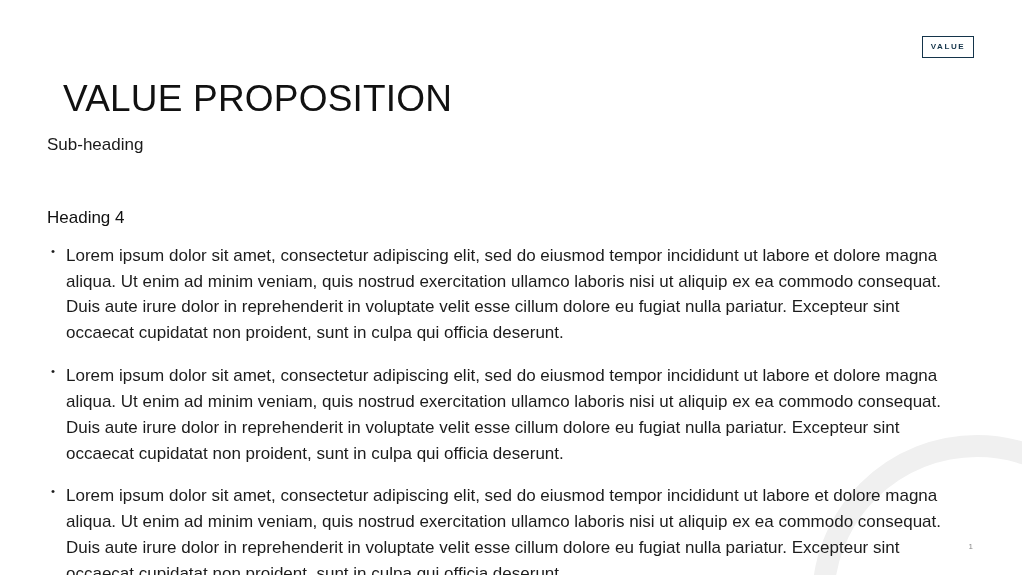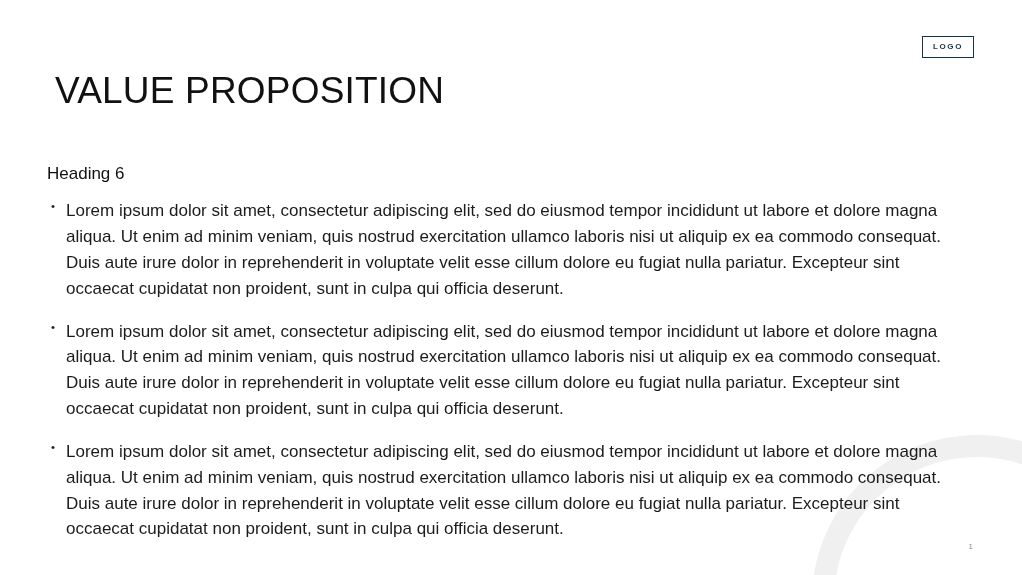--- a/index.html
+++ b/index.html
@@ -60,21 +60,21 @@
 
   .content {
     position: absolute;
     left: 47px;
     top: 0;
     right: 47px;
     z-index: 2;
   }
 
   .title {
-    margin: 8px;
+    margin: 16px;
     padding-top: 63px;
     font-size: 37px;
     font-weight: 400;
     letter-spacing: 0.2px;
     line-height: 1.08;
     color: #111111;
     font-family: "Liberation Sans", sans-serif;
   }
   .subtitle {
     margin: 6px 0 0 0;
@@ -128,27 +128,28 @@
   }
 </style>
 </head>
 <body>
 
 <div class="slide">
 
   <div class="corner-arc"></div>
 
   <div class="logo-box">
-    <span class="logo-text">LOGO</span>
+    <span class="logo-text">VALUE</span>
   </div>
 
   <div class="content">
     <h1 class="title">VALUE PROPOSITION</h1>
+    <div class="subtitle">Sub-heading</div>
 
-    <h3 class="heading3">Heading 6</h3>
+    <h3 class="heading3">Heading 4</h3>
 
     <ul class="bullets">
       <li class="bullet">Lorem ipsum dolor sit amet, consectetur adipiscing elit, sed do eiusmod tempor incididunt ut labore et dolore magna aliqua. Ut enim ad minim veniam, quis nostrud exercitation ullamco laboris nisi ut aliquip ex ea commodo consequat. Duis aute irure dolor in reprehenderit in voluptate velit esse cillum dolore eu fugiat nulla pariatur. Excepteur sint occaecat cupidatat non proident, sunt in culpa qui officia deserunt.</li>
       <li class="bullet">Lorem ipsum dolor sit amet, consectetur adipiscing elit, sed do eiusmod tempor incididunt ut labore et dolore magna aliqua. Ut enim ad minim veniam, quis nostrud exercitation ullamco laboris nisi ut aliquip ex ea commodo consequat. Duis aute irure dolor in reprehenderit in voluptate velit esse cillum dolore eu fugiat nulla pariatur. Excepteur sint occaecat cupidatat non proident, sunt in culpa qui officia deserunt.</li>
       <li class="bullet">Lorem ipsum dolor sit amet, consectetur adipiscing elit, sed do eiusmod tempor incididunt ut labore et dolore magna aliqua. Ut enim ad minim veniam, quis nostrud exercitation ullamco laboris nisi ut aliquip ex ea commodo consequat. Duis aute irure dolor in reprehenderit in voluptate velit esse cillum dolore eu fugiat nulla pariatur. Excepteur sint occaecat cupidatat non proident, sunt in culpa qui officia deserunt.</li>
     </ul>
   </div>
 
   <div class="page-number">1</div>
 

